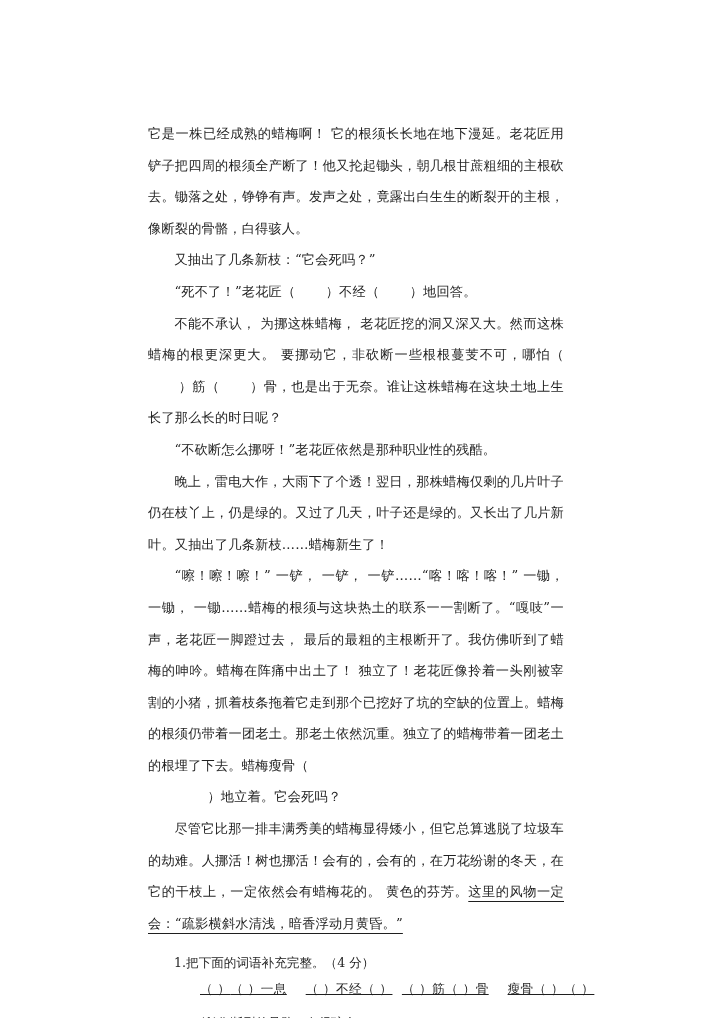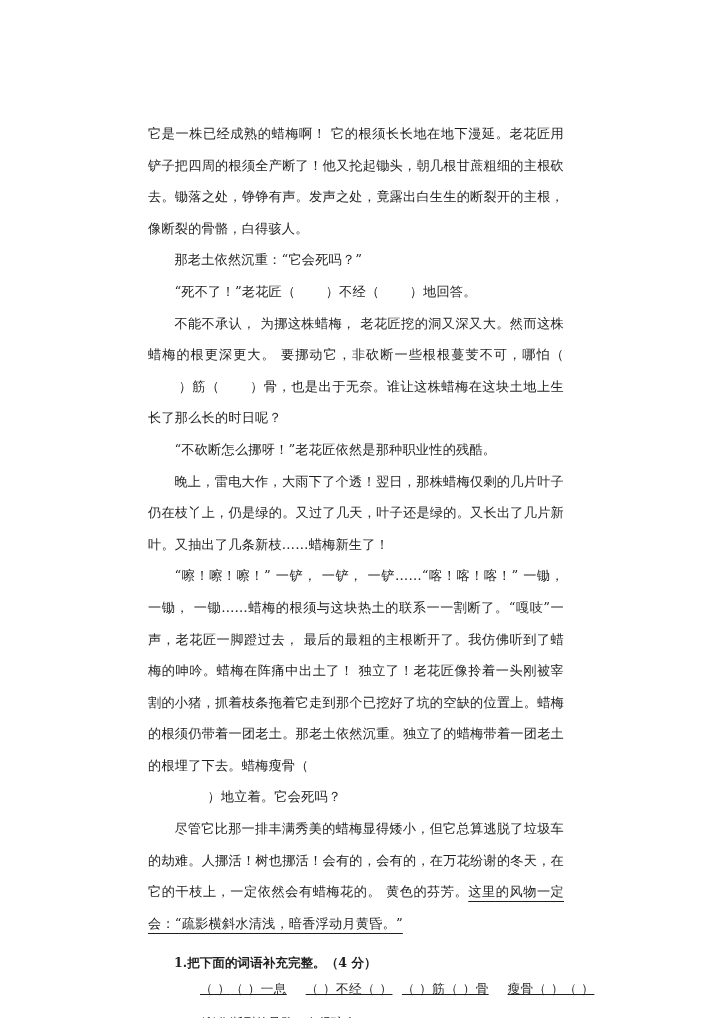--- a/index.html
+++ b/index.html
@@ -57,21 +57,20 @@
   .questions {
     margin-top: 11px;
     font-size: 12.6px;
     line-height: 25.5px;
     color: #1f1f1f;
   }
   .q-line {
     margin: 0;
     padding-left: 26px;
     white-space: nowrap;
-    font-weight: bold;
   }
   .q-line.wide {
     padding-left: 12px;
   }
   .q-sub {
     margin: 0;
     padding-left: 52px;
     white-space: nowrap;
     text-decoration: underline;
   }
@@ -108,21 +107,21 @@
 </style>
 </head>
 <body>
 
 <div class="page">
 
   <div class="body-text">
 
     <p class="para noindent">它是一株已经成熟的蜡梅啊！ 它的根须长长地在地下漫延。老花匠用铲子把四周的根须全产断了！他又抡起锄头，朝几根甘蔗粗细的主根砍去。锄落之处，铮铮有声。发声之处，竟露出白生生的断裂开的主根，像断裂的骨骼，白得骇人。</p>
 
-    <p class="para">那老土依然沉重：“它会死吗？”</p>
+    <p class="para">又抽出了几条新枝：“它会死吗？”</p>
 
     <p class="para"><span>“死不了！”老花匠（</span><span class="blank-paren"></span><span>）不经（</span><span class="blank-paren"></span><span>）地回答。</span></p>
 
 
     <p class="para"><span>不能不承认， 为挪这株蜡梅， 老花匠挖的洞又深又大。然而这株蜡梅的根更深更大。 要挪动它，非砍断一些根根蔓芰不可，哪怕（</span><span class="blank-paren"></span><span>）筋（</span><span class="blank-paren"></span><span>）骨，也是出于无奈。谁让这株蜡梅在这块土地上生长了那么长的时日呢？</span></p>
 
     <p class="para">“不砍断怎么挪呀！”老花匠依然是那种职业性的残酷。</p>
 
     <p class="para">晚上，雷电大作，大雨下了个透！翌日，那株蜡梅仅剩的几片叶子仍在枝丫上，仍是绿的。又过了几天，叶子还是绿的。又长出了几片新叶。又抽出了几条新枝……蜡梅新生了！</p>
 

